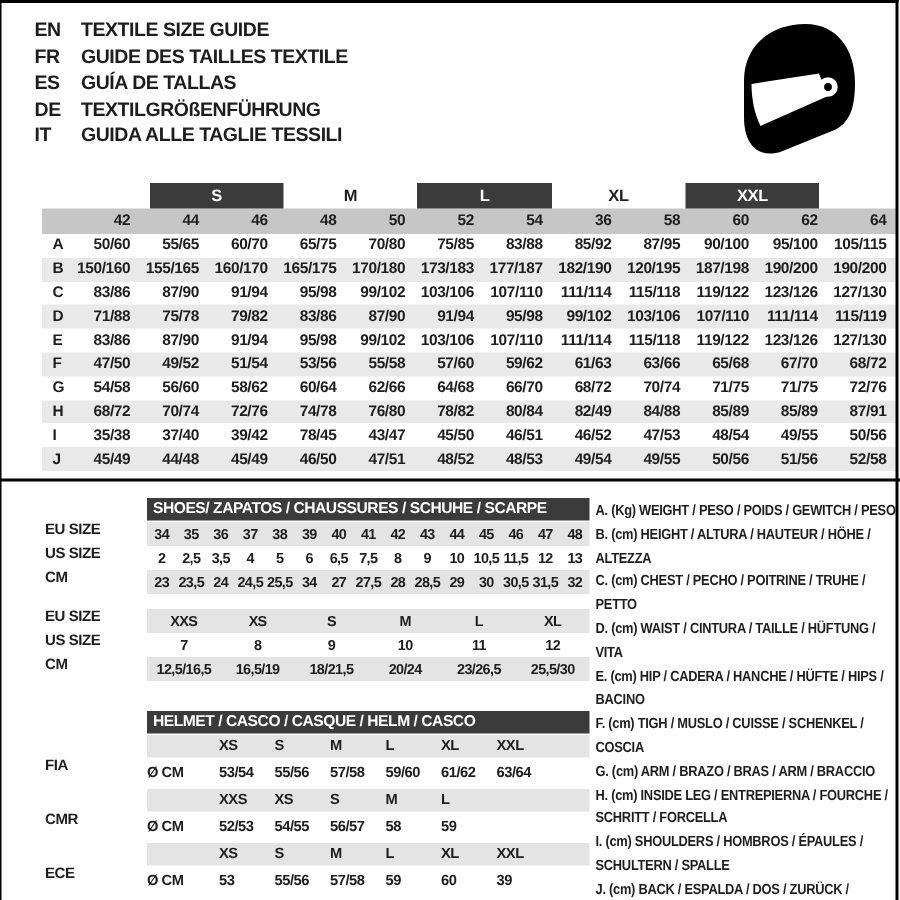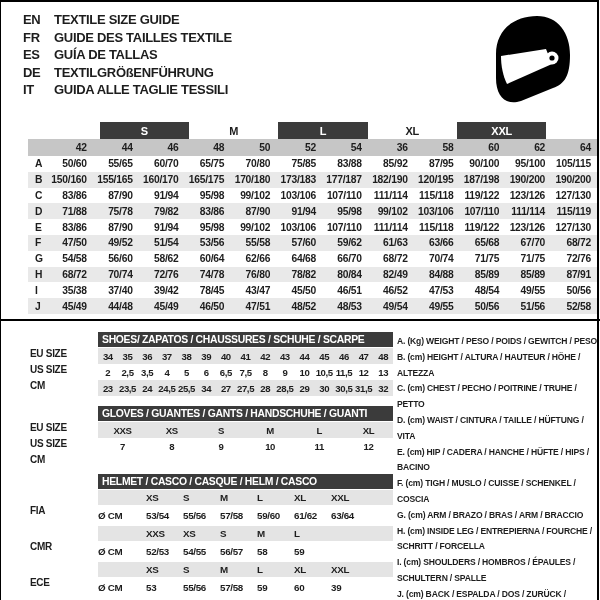--- a/index.html
+++ b/index.html
@@ -333,24 +333,20 @@
           <div class="s-cell">30</div>
           <div class="s-cell">30,5</div>
           <div class="s-cell">31,5</div>
           <div class="s-cell">32</div>
         </div>
       </div>
     </div>
 </div>
 
 <div class="sub sub-gloves">
-  <div class="s-row header">
-    <div class="s-label"></div>
-    <div class="s-bar">GLOVES / GUANTES / GANTS / HANDSCHUHE / GUANTI</div>
-  </div>
   <div>
       <div class="s-row shaded">
         <div class="s-label">EU SIZE</div>
         <div class="s-cells">
           <div class="s-cell">XXS</div>
           <div class="s-cell">XS</div>
           <div class="s-cell">S</div>
           <div class="s-cell">M</div>
           <div class="s-cell">L</div>
           <div class="s-cell">XL</div>
@@ -362,20 +358,28 @@
           <div class="s-cell">7</div>
           <div class="s-cell">8</div>
           <div class="s-cell">9</div>
           <div class="s-cell">10</div>
           <div class="s-cell">11</div>
           <div class="s-cell">12</div>
         </div>
       </div>
       <div class="s-row shaded">
         <div class="s-label">CM</div>
+        <div class="s-cells">
+          <div class="s-cell">12,5/16,5</div>
+          <div class="s-cell">16,5/19</div>
+          <div class="s-cell">18/21,5</div>
+          <div class="s-cell">20/24</div>
+          <div class="s-cell">23/26,5</div>
+          <div class="s-cell">25,5/30</div>
+        </div>
       </div>
     </div>
 </div>
 
 <div class="sub sub-helmet">
   <div class="s-row header">
     <div class="s-label"></div>
     <div class="s-bar">HELMET / CASCO / CASQUE / HELM / CASCO</div>
   </div>
   <div>

